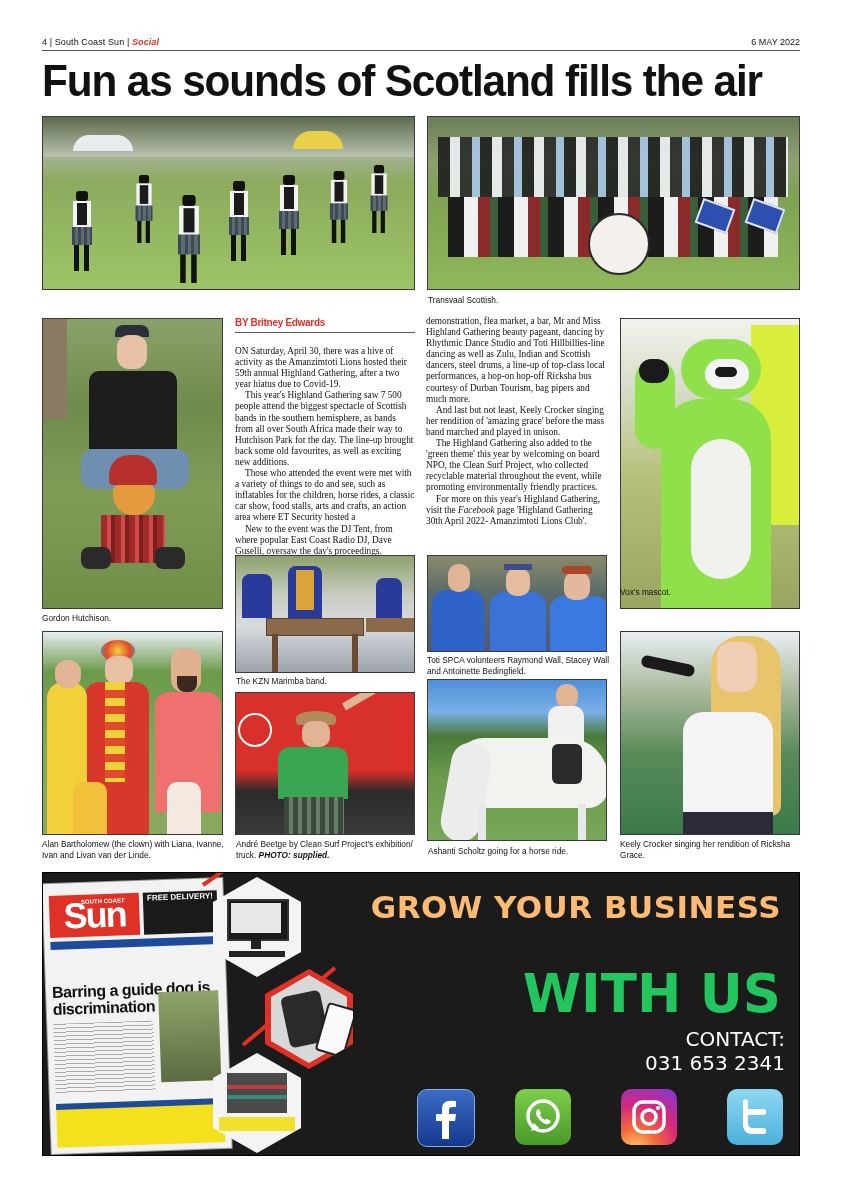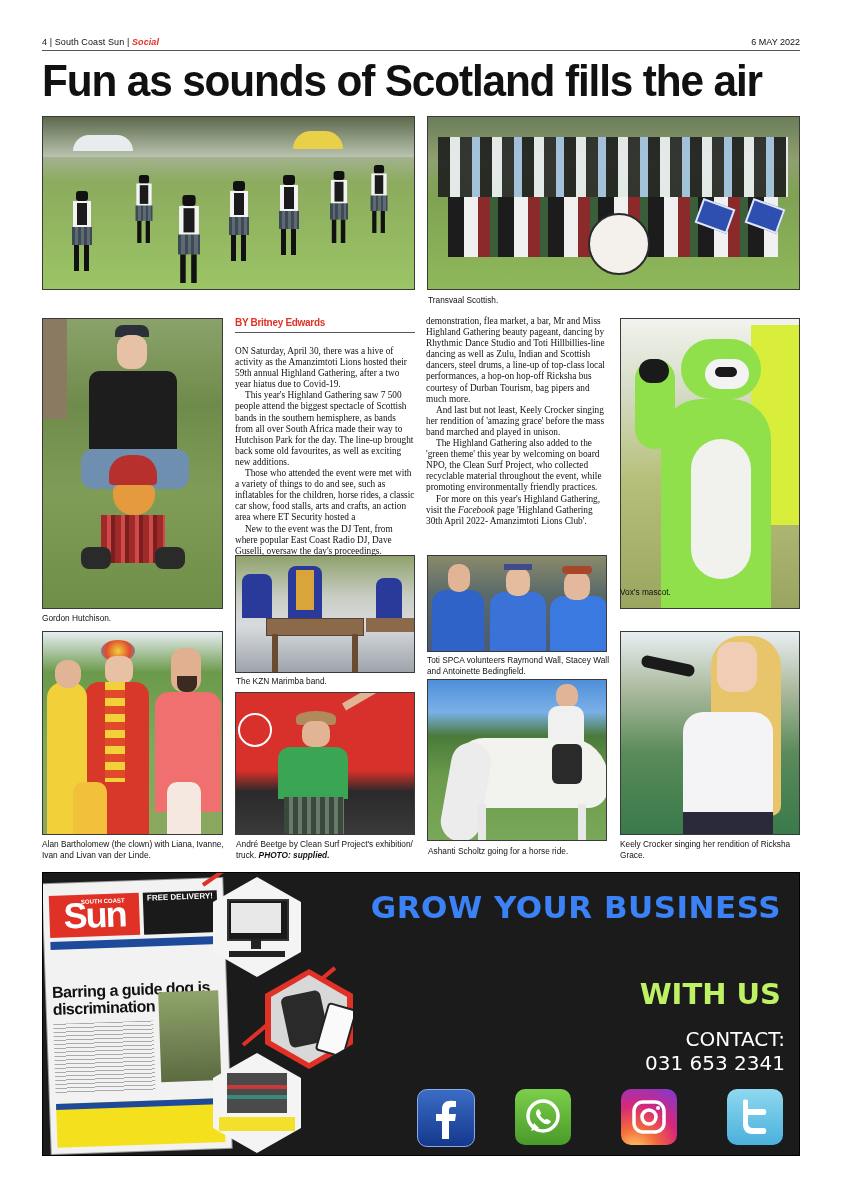--- a/index.html
+++ b/index.html
@@ -30,23 +30,23 @@
   .ad-paper .mast-sub { position:absolute; left:38px; top:16px; font-size:6px; color:#fff; font-weight:bold; }
   .ad-paper .free { position:absolute; left:100px; top:12px; width:74px; height:42px; background:#1a1a1a; color:#fff; font-size:8px; font-weight:bold; text-align:center; line-height:12px; }
   .ad-paper .strip { position:absolute; left:6px; top:58px; width:168px; height:8px; background:#1d4a9a; }
   .ad-paper .headline2 { position:absolute; left:6px; top:100px; width:168px; font-size:16px; font-weight:bold; line-height:17px; color:#111; letter-spacing:-0.5px; }
   .ad-paper .pic { position:absolute; left:112px; top:112px; width:60px; height:90px; background:linear-gradient(180deg,#8fa46b,#5c6b41); }
   .ad-paper .bottom { position:absolute; left:6px; top:220px; width:168px; height:38px; background:#f5e01e; border-top:6px solid #1d4a9a; }
   .ad-paper .lines { position:absolute; left:6px; top:140px; width:100px; height:70px; background:repeating-linear-gradient(180deg,#aaa 0 1px,transparent 1px 4px); }
   .hex { position:absolute; width:88px; height:100px; clip-path:polygon(50% 0,100% 25%,100% 75%,50% 100%,0 75%,0 25%); }
   .ad-slash { position:absolute; height:4px; background:#e03126; transform-origin:left center; }
 
-  .ad-h1 { position:absolute; right:18px; top:16px; font-family:"DejaVu Sans", sans-serif; font-weight:bold; font-size:31px; line-height:36px; color:#3b82f6; letter-spacing:0.5px; white-space:nowrap; }
+  .ad-h1 { position:absolute; right:18px; top:16px; font-family:"DejaVu Sans", sans-serif; font-weight:bold; font-size:31px; line-height:36px; color:#fdba74; letter-spacing:0.5px; white-space:nowrap; }
   .ad-h2 { position:absolute; right:18px; top:52px; font-family:"DejaVu Sans", sans-serif; font-weight:bold; font-size:40px; line-height:46px; color:#fff; white-space:nowrap; }
-  .ad-h3 { position:absolute; right:18px; top:98px; font-family:"DejaVu Sans", sans-serif; font-weight:bold; font-size:29px; line-height:46px; color:#bef264; white-space:nowrap; }
+  .ad-h3 { position:absolute; right:18px; top:98px; font-family:"DejaVu Sans", sans-serif; font-weight:bold; font-size:53px; line-height:46px; color:#22c55e; white-space:nowrap; }
   .ad-contact { position:absolute; right:14px; top:154px; font-family:"DejaVu Sans", sans-serif; font-size:20px; line-height:24px; color:#fff; text-align:right; font-weight:normal; }
   .social { position:absolute; top:216px; width:56px; height:56px; border-radius:10px; display:flex; align-items:center; justify-content:center; }
   .social svg { display:block; }
 </style>
 </head>
 <body>
 
 <div class="abs folio">
   <span class="left">
     <span>4</span> | <span>South Coast Sun</span> | <span class="section">Social</span>

